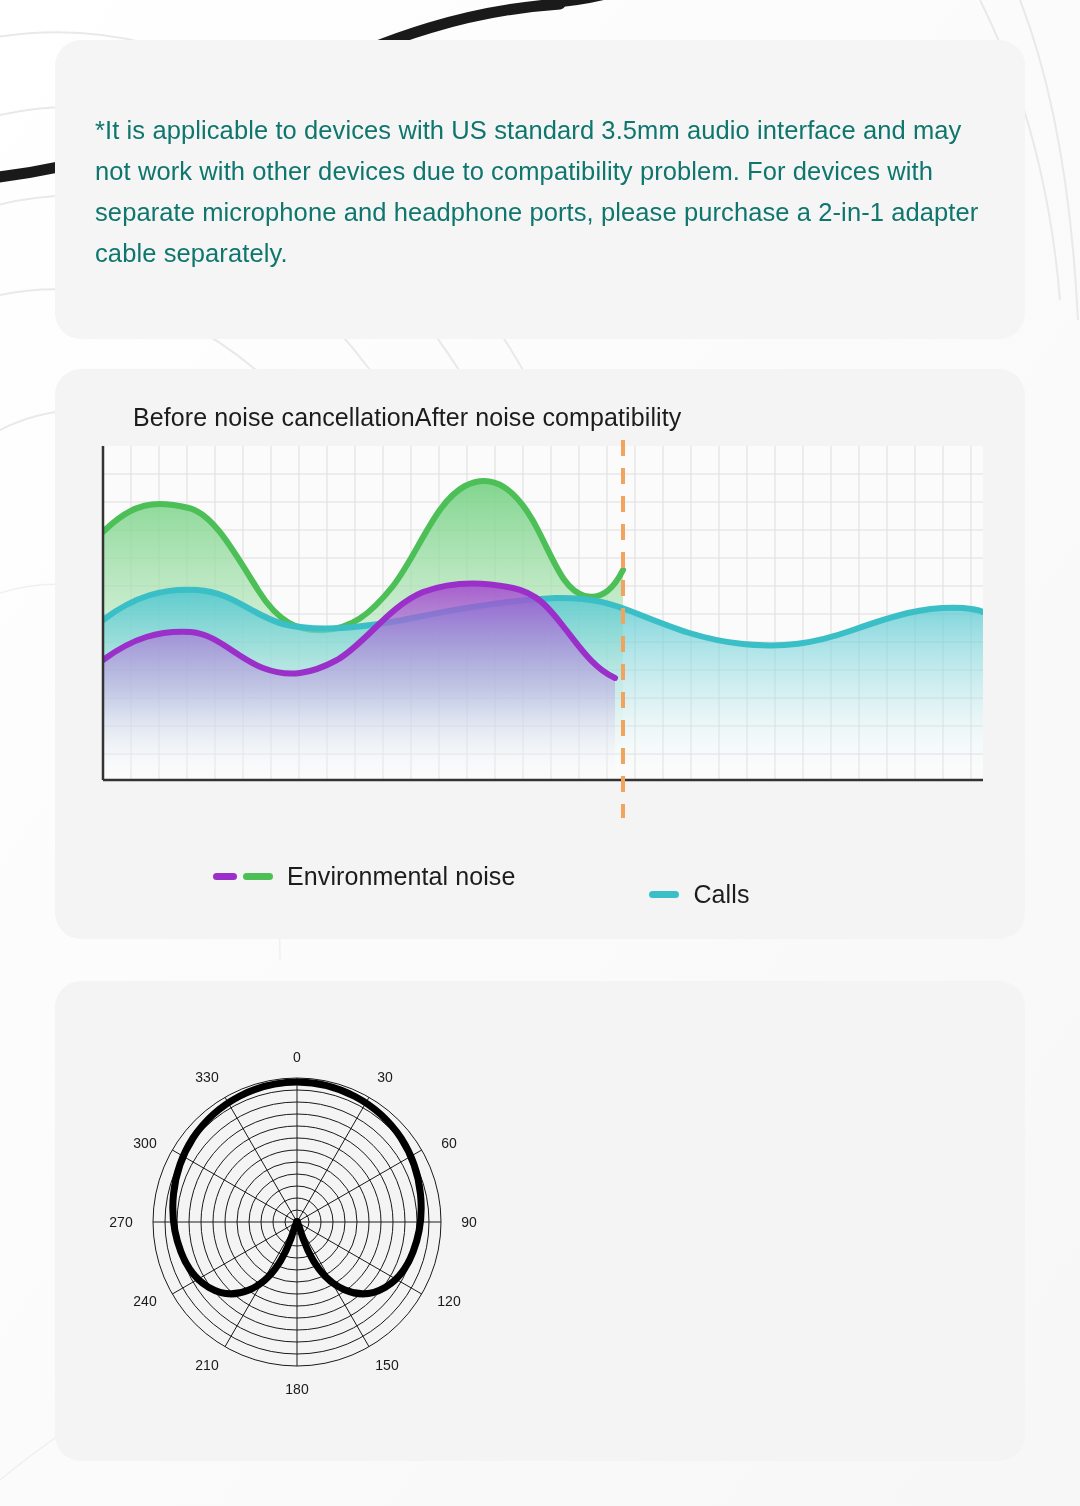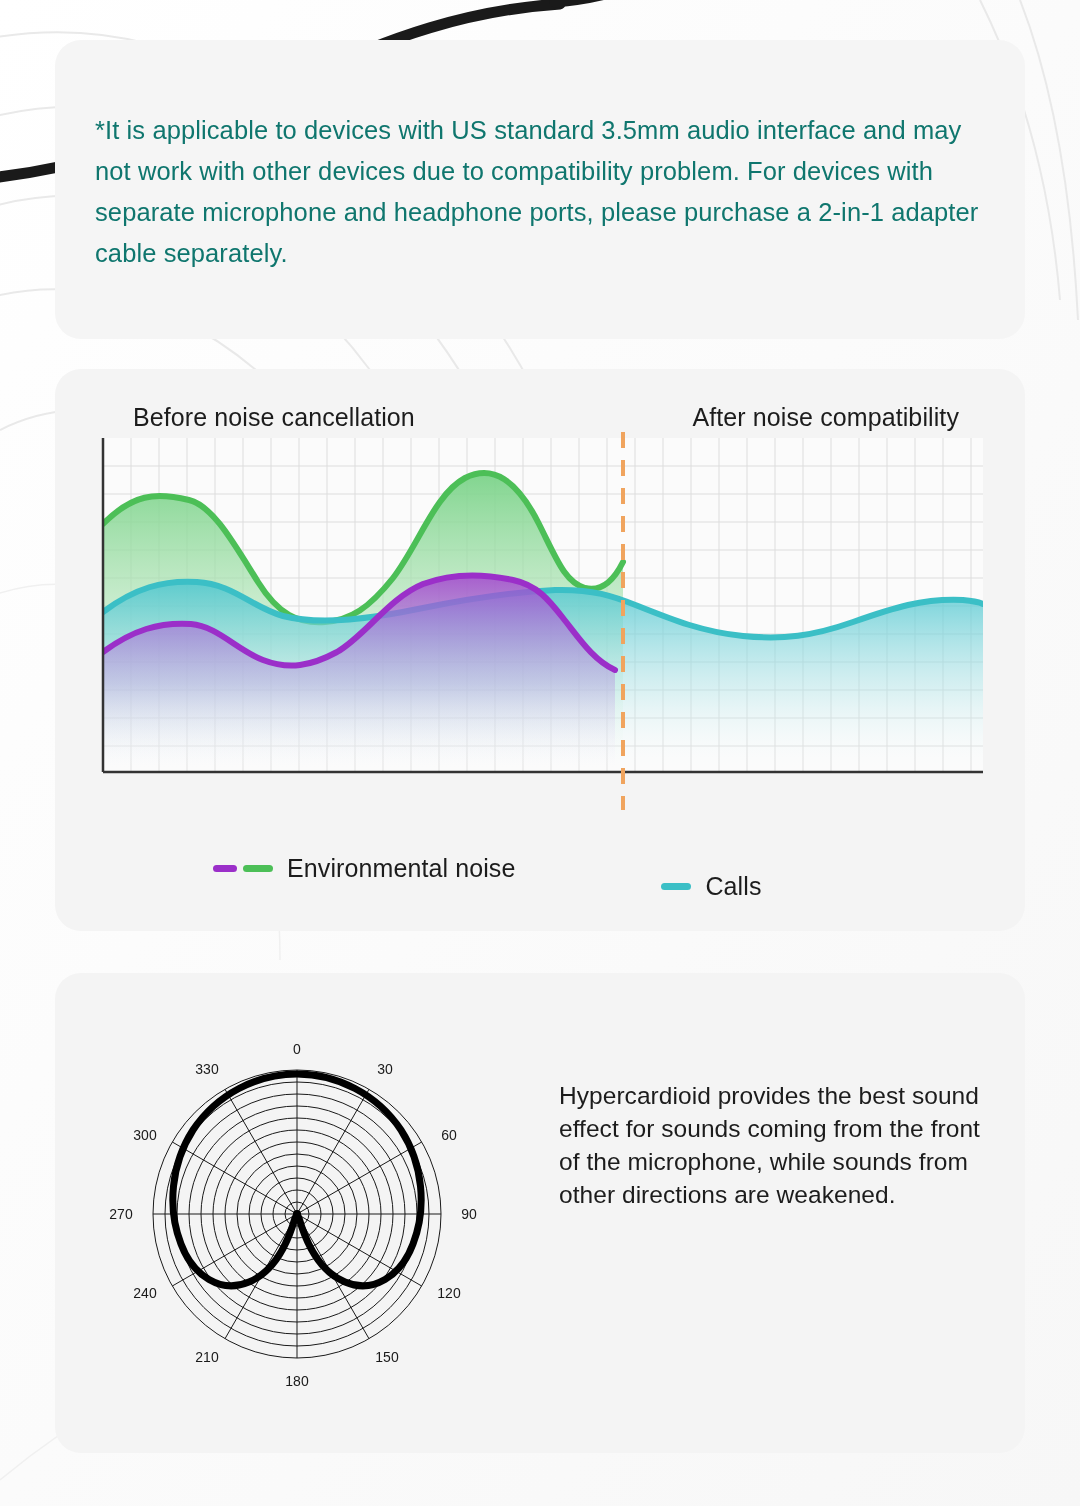--- a/index.html
+++ b/index.html
@@ -55,39 +55,39 @@
     white-space: pre-wrap;
   }
 
   
   #noise-card {
     padding: 34px 38px 30px 38px;
     margin-bottom: 42px;
   }
   .chart-headers {
     display: flex;
-    justify-content: space-between;
+    justify-content: flex-start;
     padding: 0 18px 0 40px;
-    margin-bottom: 0;
+    margin-bottom: 8px;
   }
   .chart-header-label {
     font-size: 25px;
     color: #1c1c1c;
     letter-spacing: 0.1px;
   }
   .chart-header-label.right { margin-right: 10px; }
 
   #noise-plot { display: block; margin: 0 auto; }
 
   .legend {
     display: flex;
     align-items: center;
     padding-left: 120px;
     margin-top: 14px;
-    gap: 16px;
+    gap: 4px;
   }
   .legend-item {
     display: flex;
     align-items: center;
     gap: 14px;
   }
   .legend-item + .legend-item { margin-left: 130px; margin-top: 36px; }
   .legend-swatch { display: flex; align-items: center; gap: 6px; }
   .swatch-bar {
     display: inline-block;
@@ -391,17 +391,16 @@
             <text x="-152" y="84" text-anchor="middle">240</text>
             <text x="-176" y="5" text-anchor="middle">270</text>
             <text x="-152" y="-74" text-anchor="middle">300</text>
             <text x="-90" y="-140" text-anchor="middle">330</text>
           </g>
         </g>
       </svg>
     </div>
 
     <div id="polar-right">
-      <p id="polar-desc">Hypercardioid provides the best sound effect for sounds coming from the front of the microphone, while sounds from other directions are weakened.</p>
     </div>
   </section>
 
 </div>
 
 </body></html>

